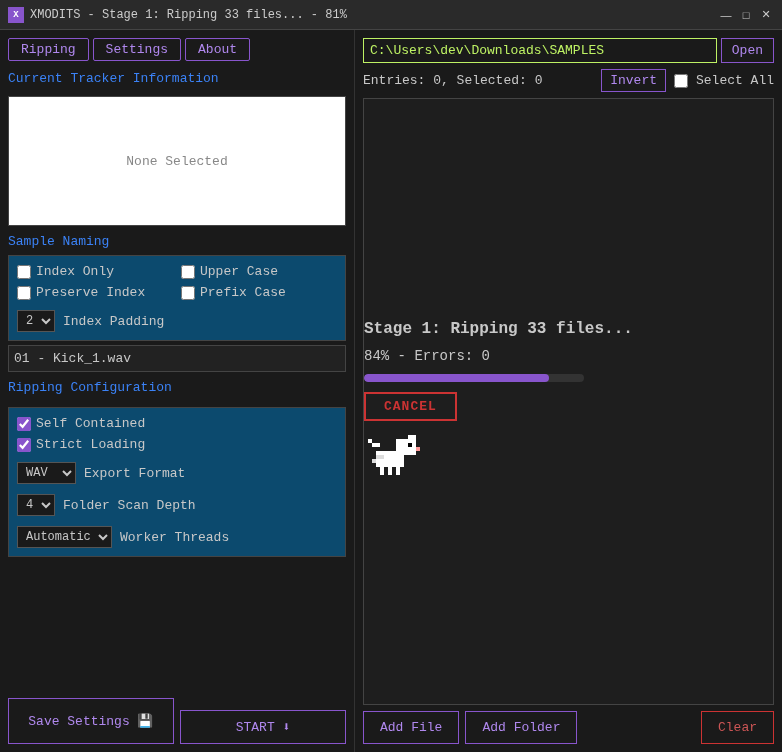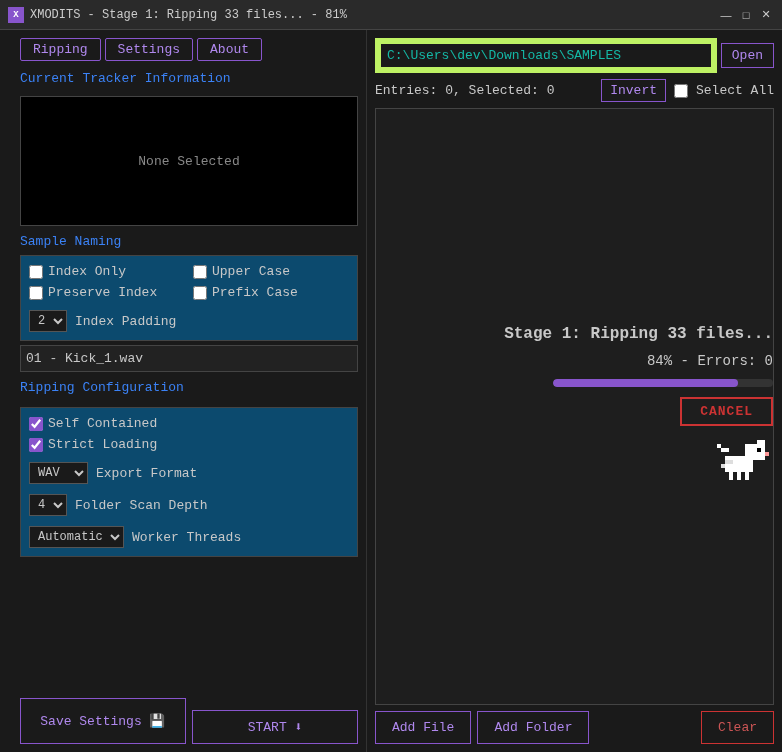--- a/index.html
+++ b/index.html
@@ -53,21 +53,20 @@
       font-size: 11px;
       display: flex;
       align-items: center;
       justify-content: center;
     }
 
     
     #main {
       display: flex;
       height: calc(752px - 30px);
-      padding-left: 12px;
     }
 
     
     #left-panel {
       width: 355px;
       padding: 8px;
       display: flex;
       flex-direction: column;
       gap: 6px;
       border-right: 1px solid #333;
@@ -94,21 +93,21 @@
     .section-header {
       font-size: 13px;
       color: #3b82f6;
       margin-top: 2px;
       margin-bottom: 4px;
     }
 
     
     #tracker-info-box {
       border: 1px solid #444;
-      background: #000000;
+      background: #ffffff;
       height: 130px;
       display: flex;
       align-items: center;
       justify-content: center;
       color: #888;
       font-size: 13px;
     }
 
     
     #sample-naming {
@@ -218,22 +217,22 @@
 
     
     #path-bar {
       display: flex;
       gap: 4px;
       align-items: center;
     }
     #path-input {
       flex: 1;
       background: #1a1a1a;
-      border: 6px solid #bef264;
-      color: #14b8a6;
+      border: 1px solid #bef264;
+      color: #bef264;
       font-family: 'Courier New', monospace;
       font-size: 13px;
       padding: 4px 6px;
     }
     #open-btn {
       border: 1px solid #8855cc;
       background: none;
       color: #b088ee;
       font-family: 'Courier New', monospace;
       font-size: 13px;
@@ -274,21 +273,21 @@
       flex-direction: column;
       align-items: center;
       justify-content: center;
       position: relative;
     }
 
     
     #progress-overlay {
       display: flex;
       flex-direction: column;
-      align-items: flex-end;
+      align-items: flex-start;
       justify-content: center;
       gap: 10px;
       width: 100%;
       height: 100%;
     }
     #progress-stage {
       color: #c8c8c8;
       font-size: 16px;
       font-weight: bold;
     }

